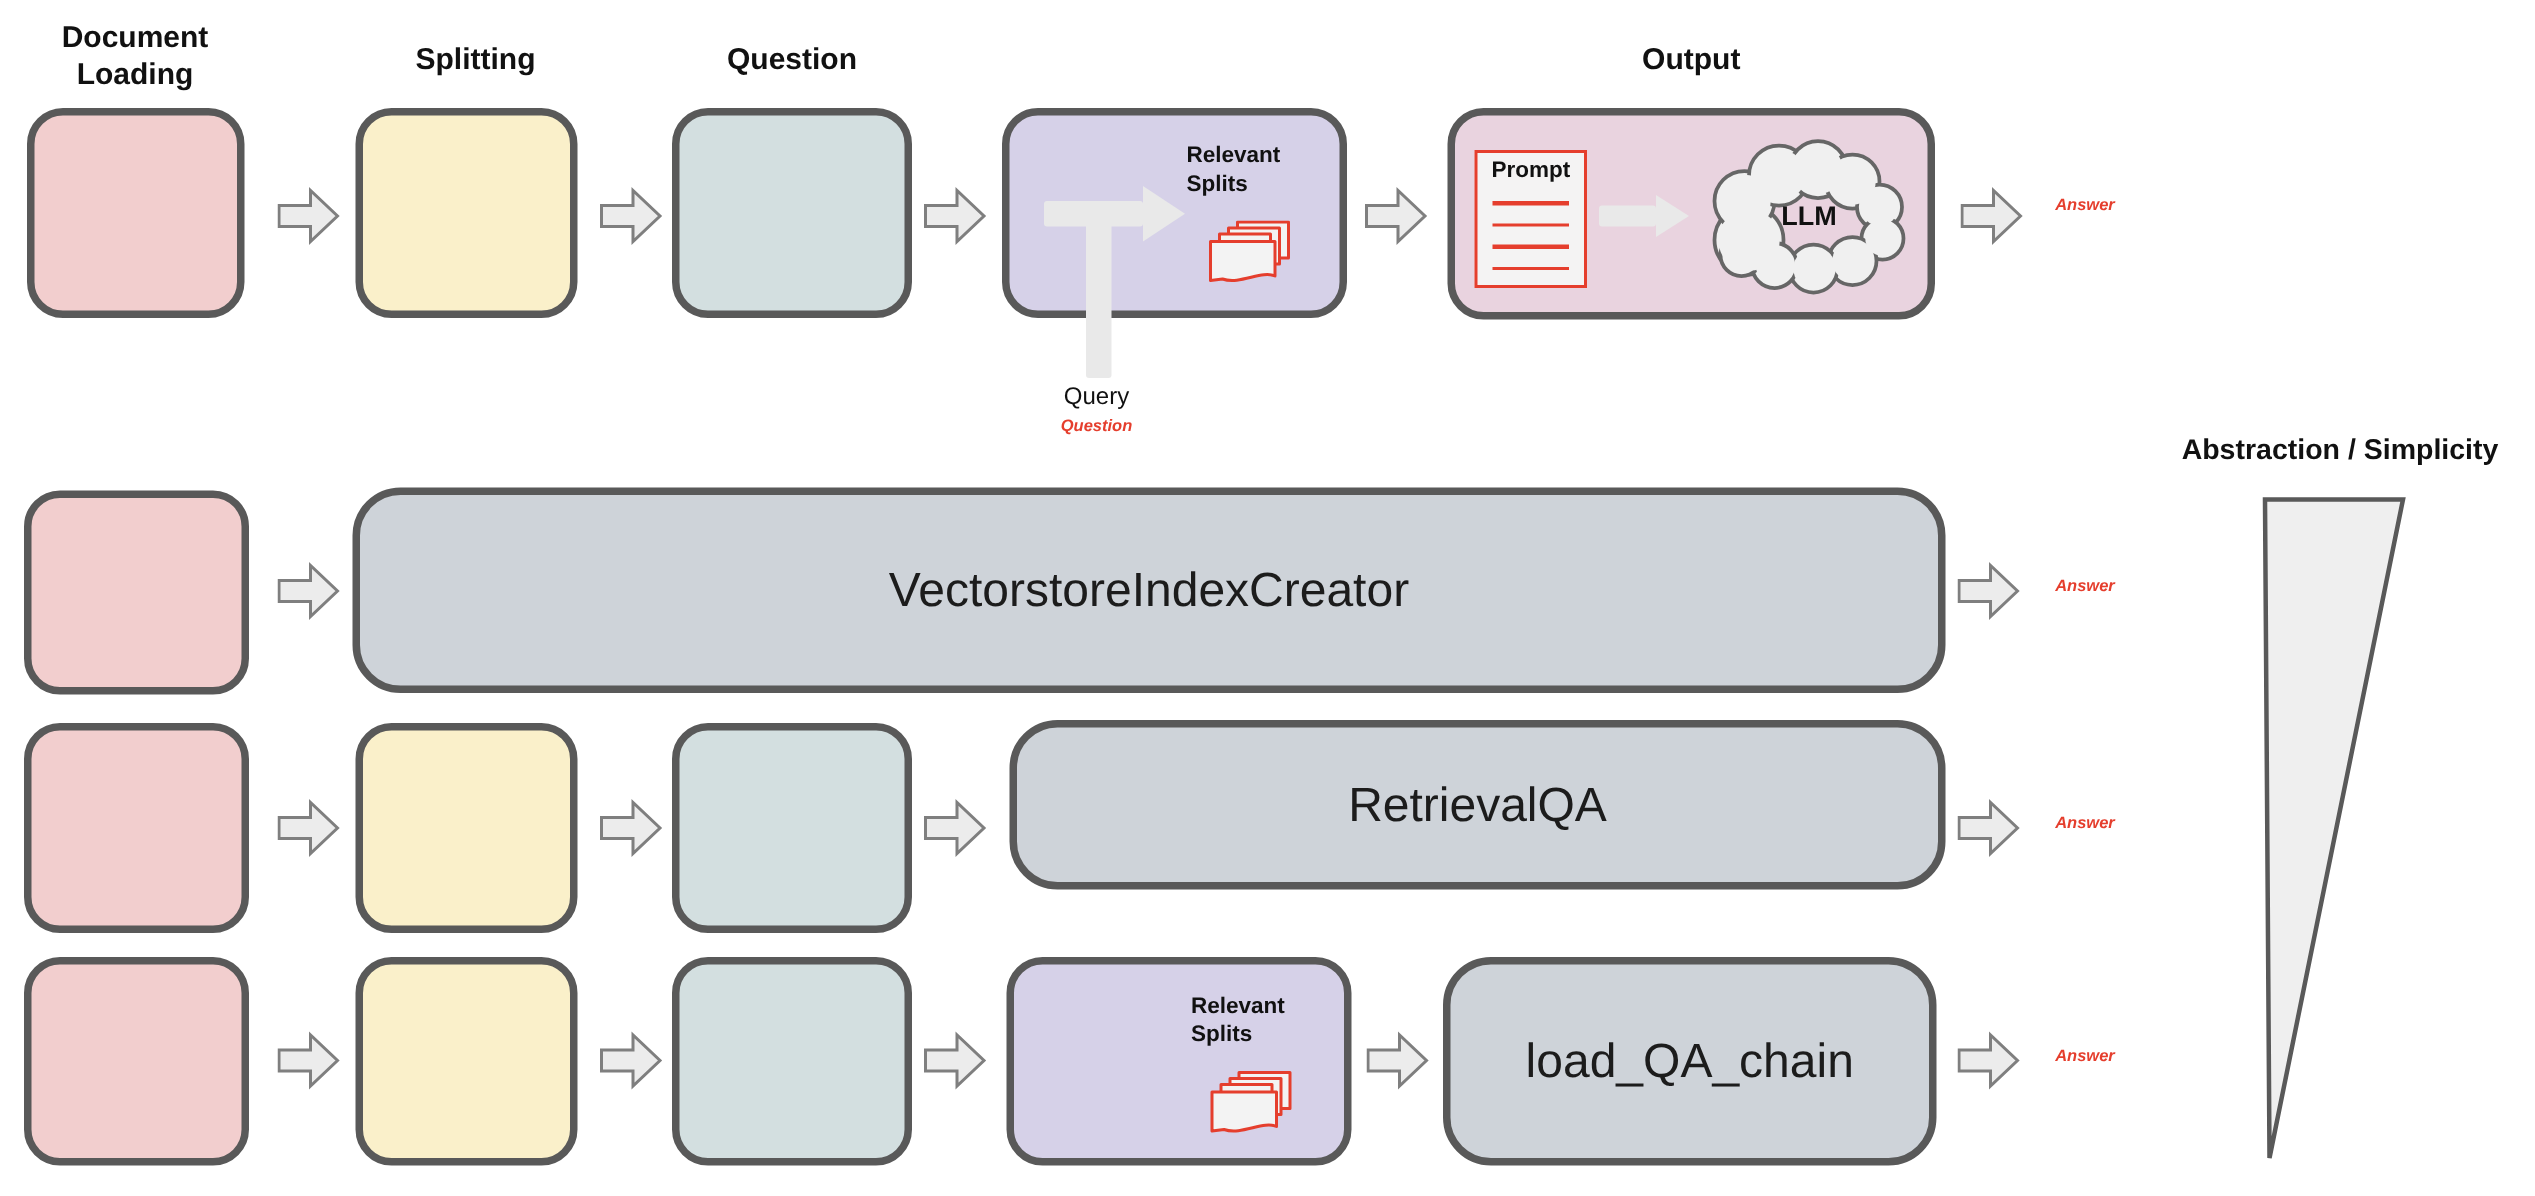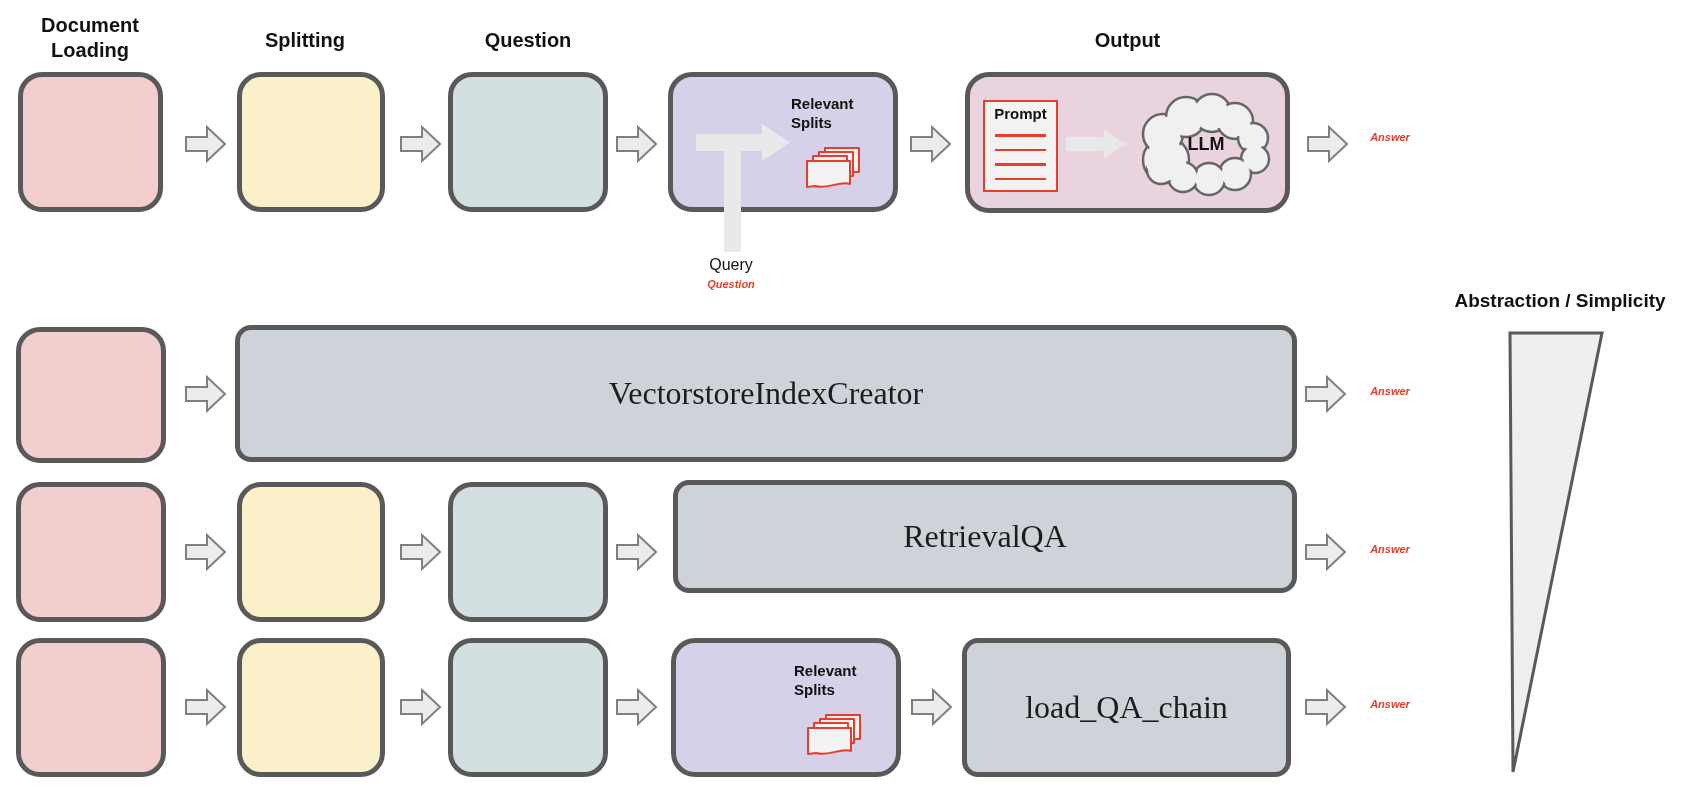--- a/index.html
+++ b/index.html
@@ -21,24 +21,24 @@
   .pink   { background: var(--pink); }
   .yellow { background: var(--yellow); }
   .blue   { background: var(--blue-gray); }
   .purple { background: var(--purple); }
   .mauve  { background: var(--mauve); }
   .codegray { background: var(--code-gray); }
   .code-box {
     display: flex;
     align-items: center;
     justify-content: center;
-    font-family: Liberation Serif, serif;
+    font-family: Liberation Sans, sans-serif;
     font-size: 32px;
     color: #1c1c1c;
-    border-radius: 16px;
+    border-radius: 32px;
   }
   .stage-label {
     position: absolute;
     font-weight: bold;
     font-size: 20px;
     line-height: 1.25;
     color: #111;
     text-align: center;
   }
   .small-label {
@@ -120,21 +120,21 @@
 
 <div class="canvas">
 
   <div class="stage-label" style="left:10px; top:13px; width:160px">Document Loading</div>
   <div class="box pink" style="left:18px; top:72px; width:145px; height:140px"></div>
 
   <svg class="barrow" style="left:185px; top:124px" viewBox="0 0 42 40">
       <polygon points="1,13 22,13 22,3 40,20 22,37 22,27 1,27"></polygon>
     </svg>
 
-  <div class="stage-label" style="left:220px; top:28px; width:170px">Splitting</div>
+  <div class="stage-label" style="left:232px; top:28px; width:170px">Splitting</div>
   <div class="box yellow" style="left:237px; top:72px; width:148px; height:140px"></div>
 
   <svg class="barrow" style="left:400px; top:124px" viewBox="0 0 42 40">
       <polygon points="1,13 22,13 22,3 40,20 22,37 22,27 1,27"></polygon>
     </svg>
 
   <div class="stage-label" style="left:448px; top:28px; width:160px">Question</div>
   <div class="box blue" style="left:448px; top:72px; width:160px; height:140px"></div>
 
   <svg class="barrow" style="left:616px; top:124px" viewBox="0 0 42 40">

